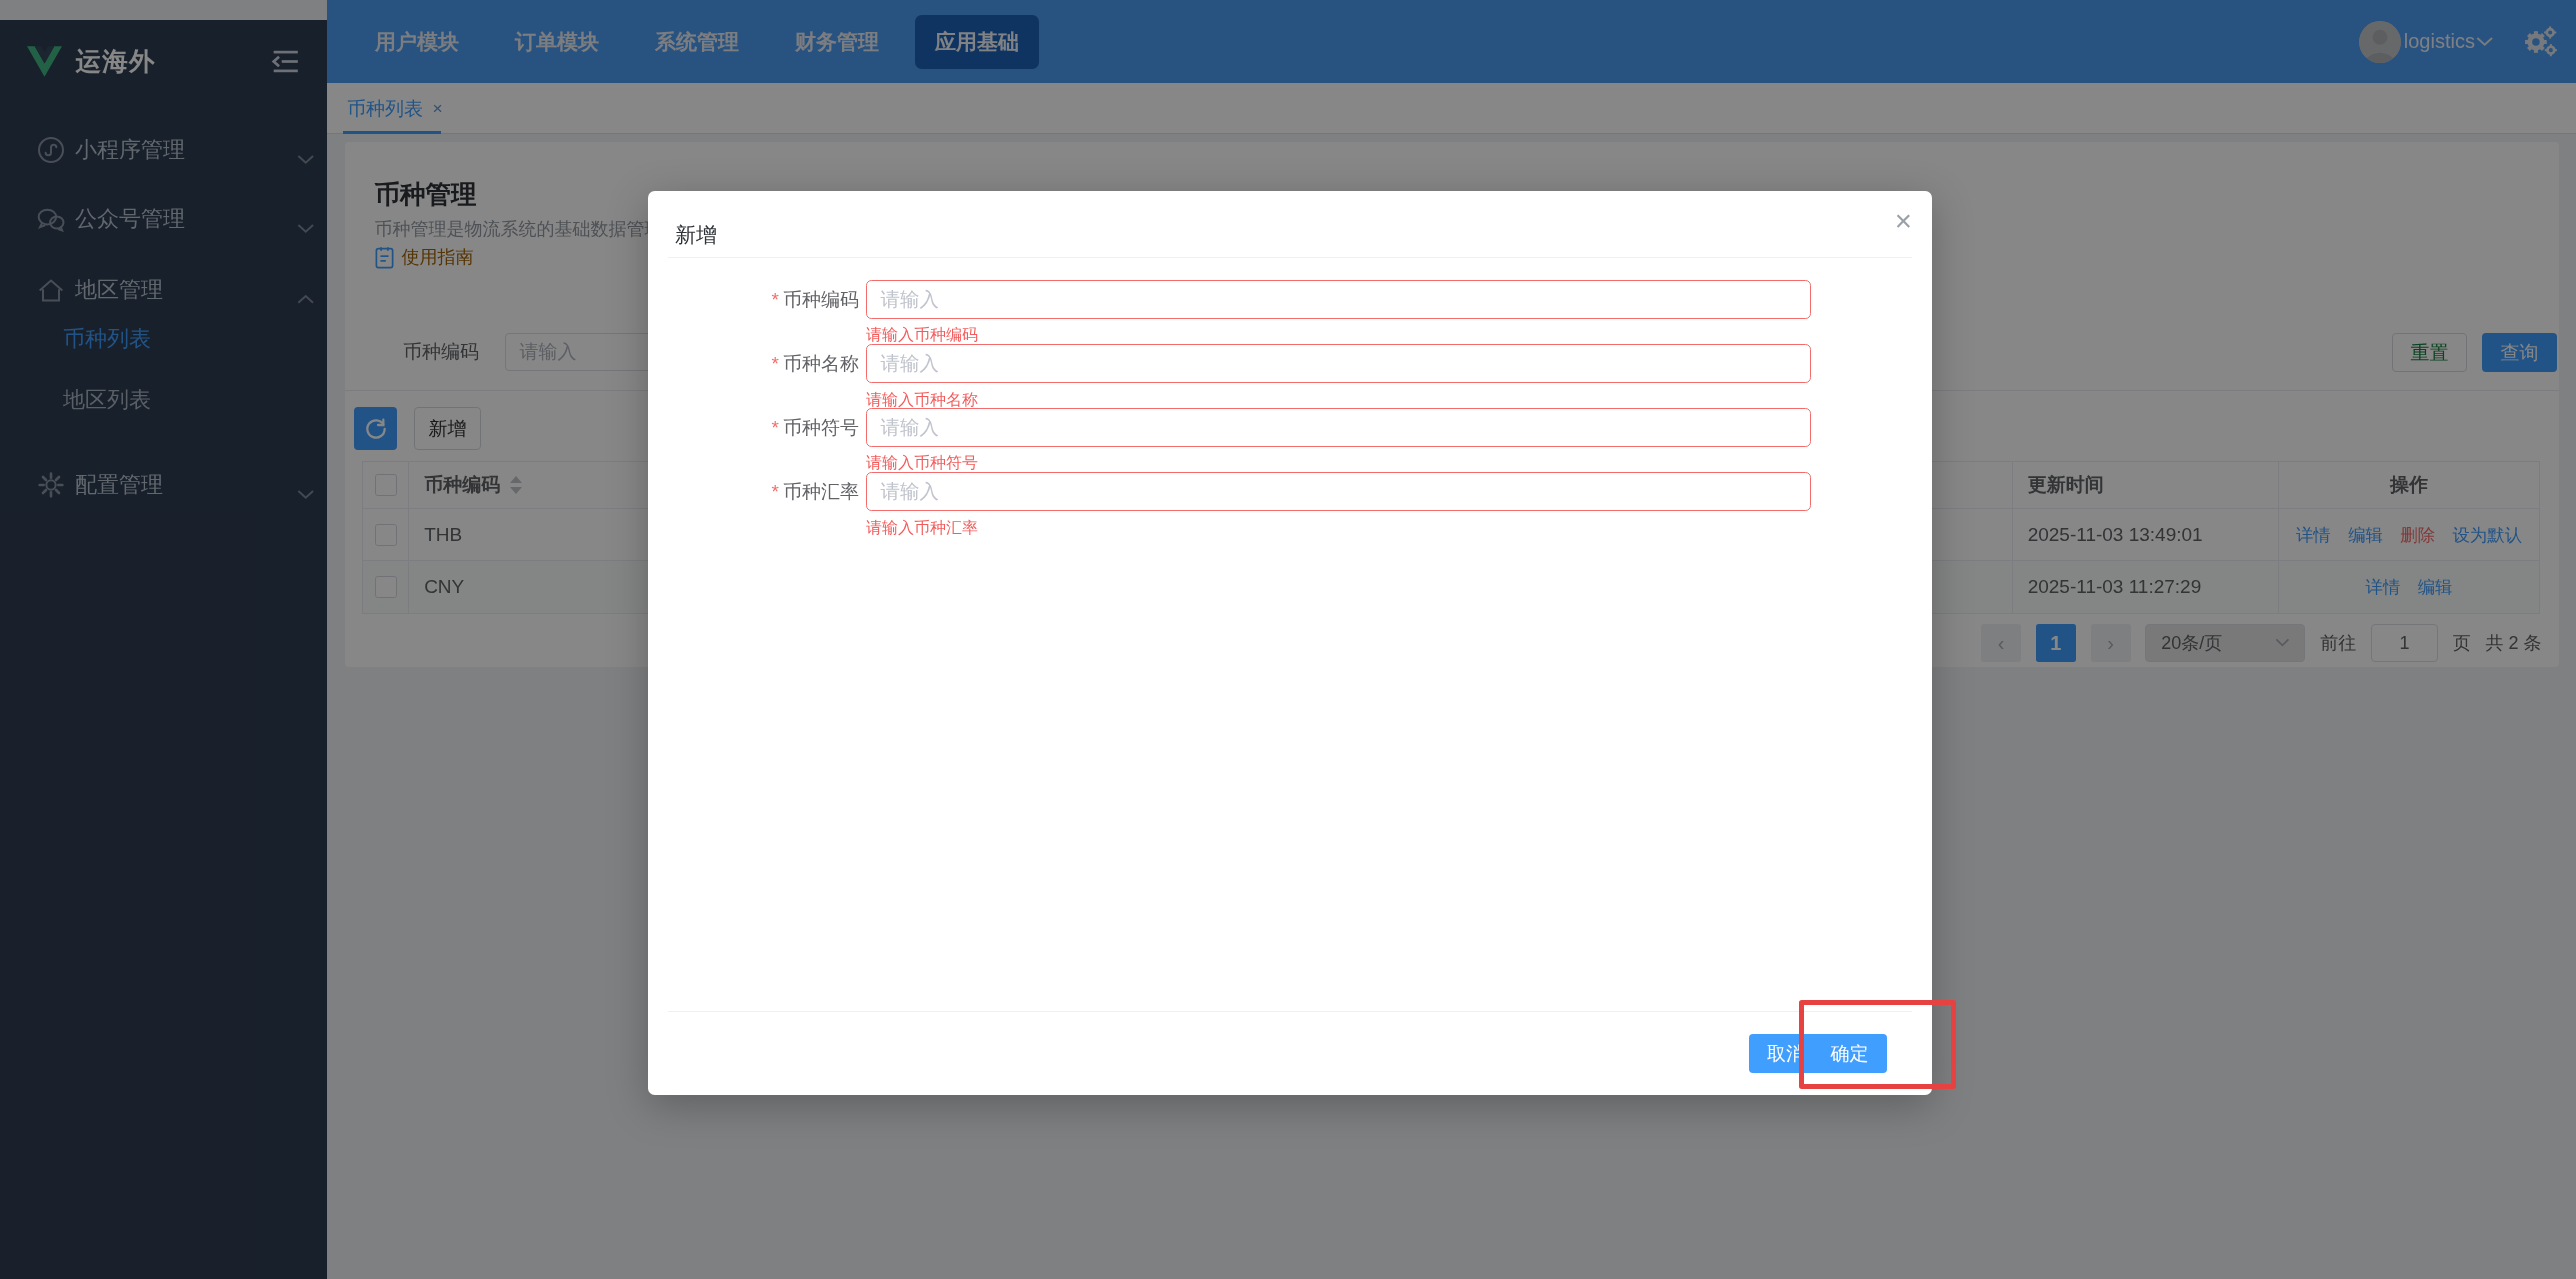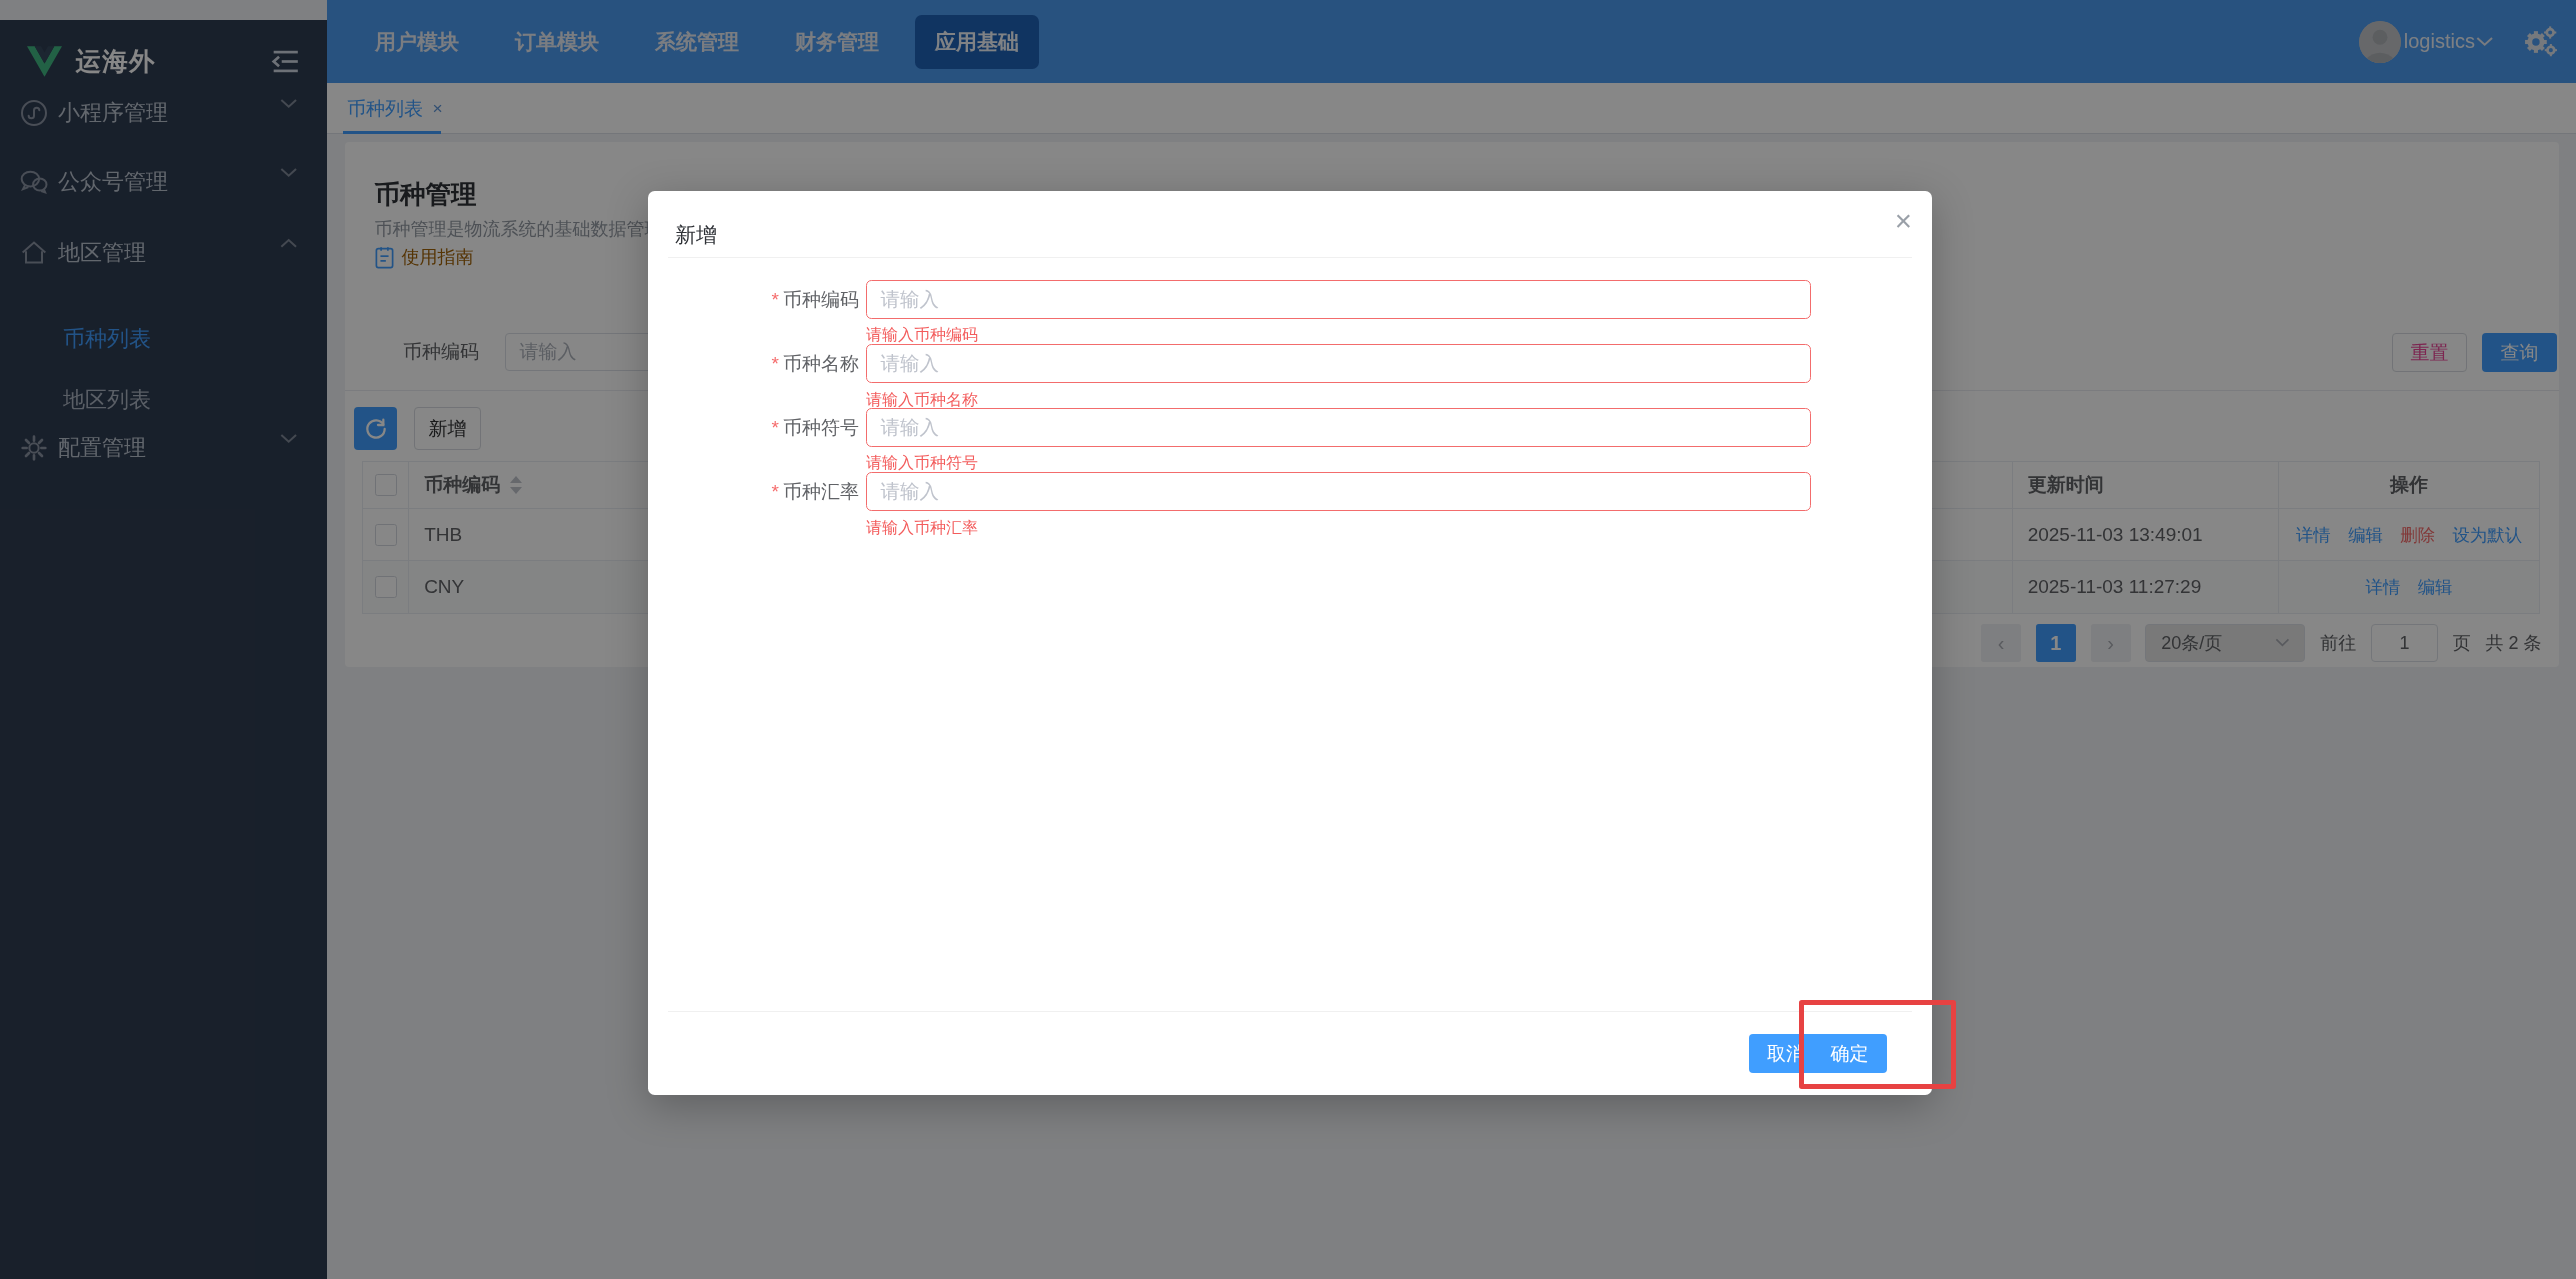--- a/index.html
+++ b/index.html
@@ -4,21 +4,21 @@
 <style>
   html,body{margin:0;padding:0;background:#555;}
   #screen{position:relative;width:2576px;height:1279px;overflow:hidden;background:#f0f2f5;
     font-family:"Liberation Sans","DejaVu Sans",sans-serif;color:#303133;}
 
   
   #sidebar{position:absolute;left:0;top:0;width:327px;height:1273px;background:#2f3d52;z-index:1;margin-top:20px;}
   #logo-row{position:absolute;left:0;top:0;width:327px;height:83px;display:flex;align-items:center;padding-left:27px;box-sizing:border-box;}
   #logo-title{color:#ffffff;font-size:25.5px;font-weight:bold;margin-left:13.4px;letter-spacing:1.3px;}
   #collapse{position:absolute;right:27px;top:28px;width:29.5px;height:27px;cursor:pointer;}
-  .side-item{position:absolute;left:0;width:327px;height:67px;display:flex;align-items:flex-start;padding-left:19px;box-sizing:border-box;color:#b9c2ce;font-size:22px;cursor:pointer;}
+  .side-item{position:absolute;left:17px;width:327px;height:67px;display:flex;align-items:flex-end;padding-left:19px;box-sizing:border-box;color:#b9c2ce;font-size:22px;cursor:pointer;}
   .side-item .mi{width:29.5px;height:29.5px;margin-right:9.4px;display:flex;align-items:center;justify-content:center;}
   .side-item .chev{position:absolute;right:29.5px;}
   .sub-item{position:absolute;left:0;width:327px;height:62px;display:flex;align-items:center;padding-left:63px;box-sizing:border-box;color:#aab3c0;font-size:22px;cursor:pointer;}
   .sub-item.active{color:#409eff;}
 
   
   #nav{position:absolute;left:327px;top:0;width:2249px;height:83px;background:#4d9bf0;display:flex;align-items:center;}
   #nav-items{display:flex;align-items:center;gap:16px;margin-left:28px;font-family:Liberation Mono, monospace;}
   .nav-item{padding:0 20px;height:83px;display:flex;align-items:center;color:#e8edf4;font-size:21px;font-weight:600;cursor:pointer;}
   .nav-item.active{height:54px;background:#1f63b8;border-radius:6.7px;color:#f2f6fb;}
@@ -36,21 +36,21 @@
 
   
   #card{position:absolute;left:345px;top:142px;width:2214px;height:525px;background:#ffffff;border-radius:4px;}
   #page-title{position:absolute;left:29.5px;top:35px;font-size:25.5px;font-weight:bold;color:#2f3237;}
   #page-subtitle{position:absolute;left:29.5px;top:75px;font-size:18px;color:#939aa3;white-space:nowrap;}
   #guide{position:absolute;left:29.5px;top:103px;display:flex;align-items:center;gap:8px;font-size:18px;color:#a16207;cursor:pointer;}
   #search-label{position:absolute;left:58px;top:191px;height:38px;line-height:38px;font-size:19px;color:#606266;}
   #search-input{position:absolute;left:160px;top:191px;width:388px;height:38px;box-sizing:border-box;border:0.7px solid #dcdfe6;border-radius:4px;padding:0 13.4px;font-size:19px;color:#606266;background:#fff;outline:none;font-family:inherit;}
   #search-input::placeholder{color:#aeb3bc;}
   .btn{display:flex;align-items:center;justify-content:center;border-radius:4px;font-size:19px;cursor:pointer;box-sizing:border-box;}
-  #btn-reset{position:absolute;left:2047px;top:191px;width:75px;height:39px;background:#fff;border:0.7px solid #d7dae0;color:#ec4899;}
+  #btn-reset{position:absolute;left:2047px;top:191px;width:75px;height:39px;background:#fff;border:0.7px solid #d7dae0;color:#15803d;}
   #btn-query{position:absolute;left:2137px;top:191px;width:75px;height:39px;background:#409eff;color:#fff;}
   #divider1{position:absolute;left:0;right:0;top:248px;height:0.7px;background:#e8ebf0;}
   #btn-refresh{position:absolute;left:9.4px;top:265px;width:43px;height:43px;background:#409eff;color:#fff;}
   #btn-add{position:absolute;left:69px;top:265px;width:67px;height:43px;background:#fff;border:0.7px solid #d7dae0;color:#303133;}
 
   
   #table{position:absolute;left:17.4px;top:319px;width:2178px;border:0.7px solid #e8ecf2;box-sizing:border-box;}
   .trow{display:flex;width:100%;box-sizing:border-box;}
   .tcell{box-sizing:border-box;border-right:0.7px solid #e8ecf2;display:flex;align-items:center;padding:0 14.8px;font-size:19px;overflow:hidden;}
   .tcell:last-child{border-right:none;}

